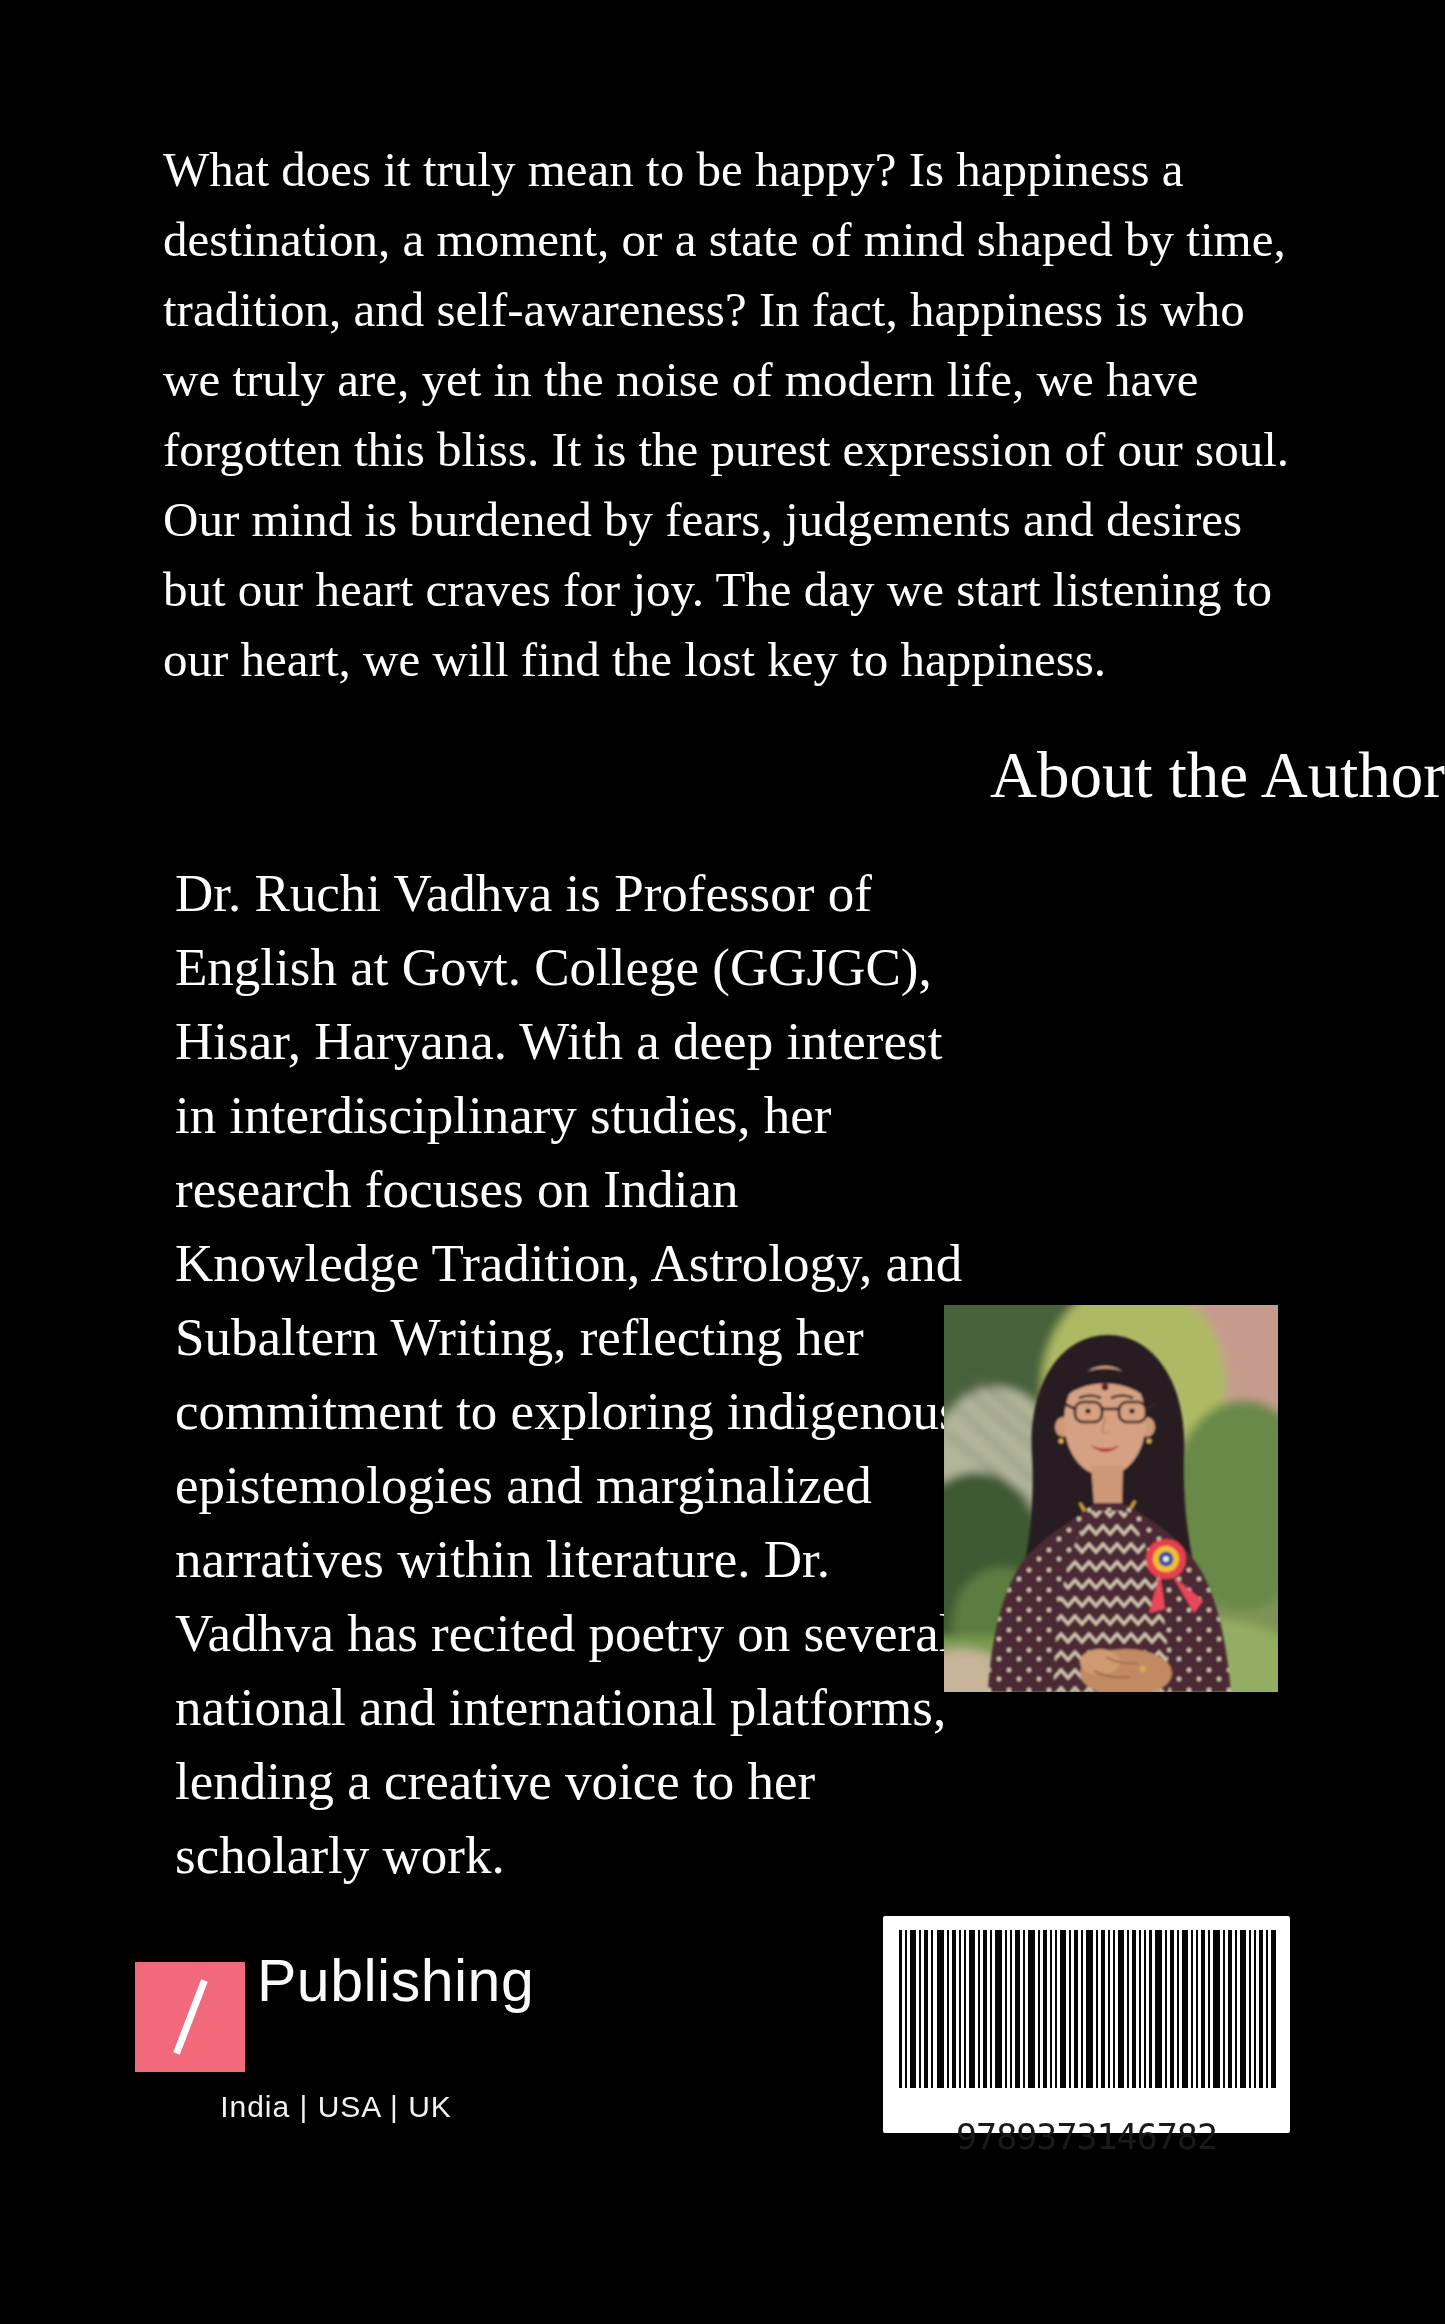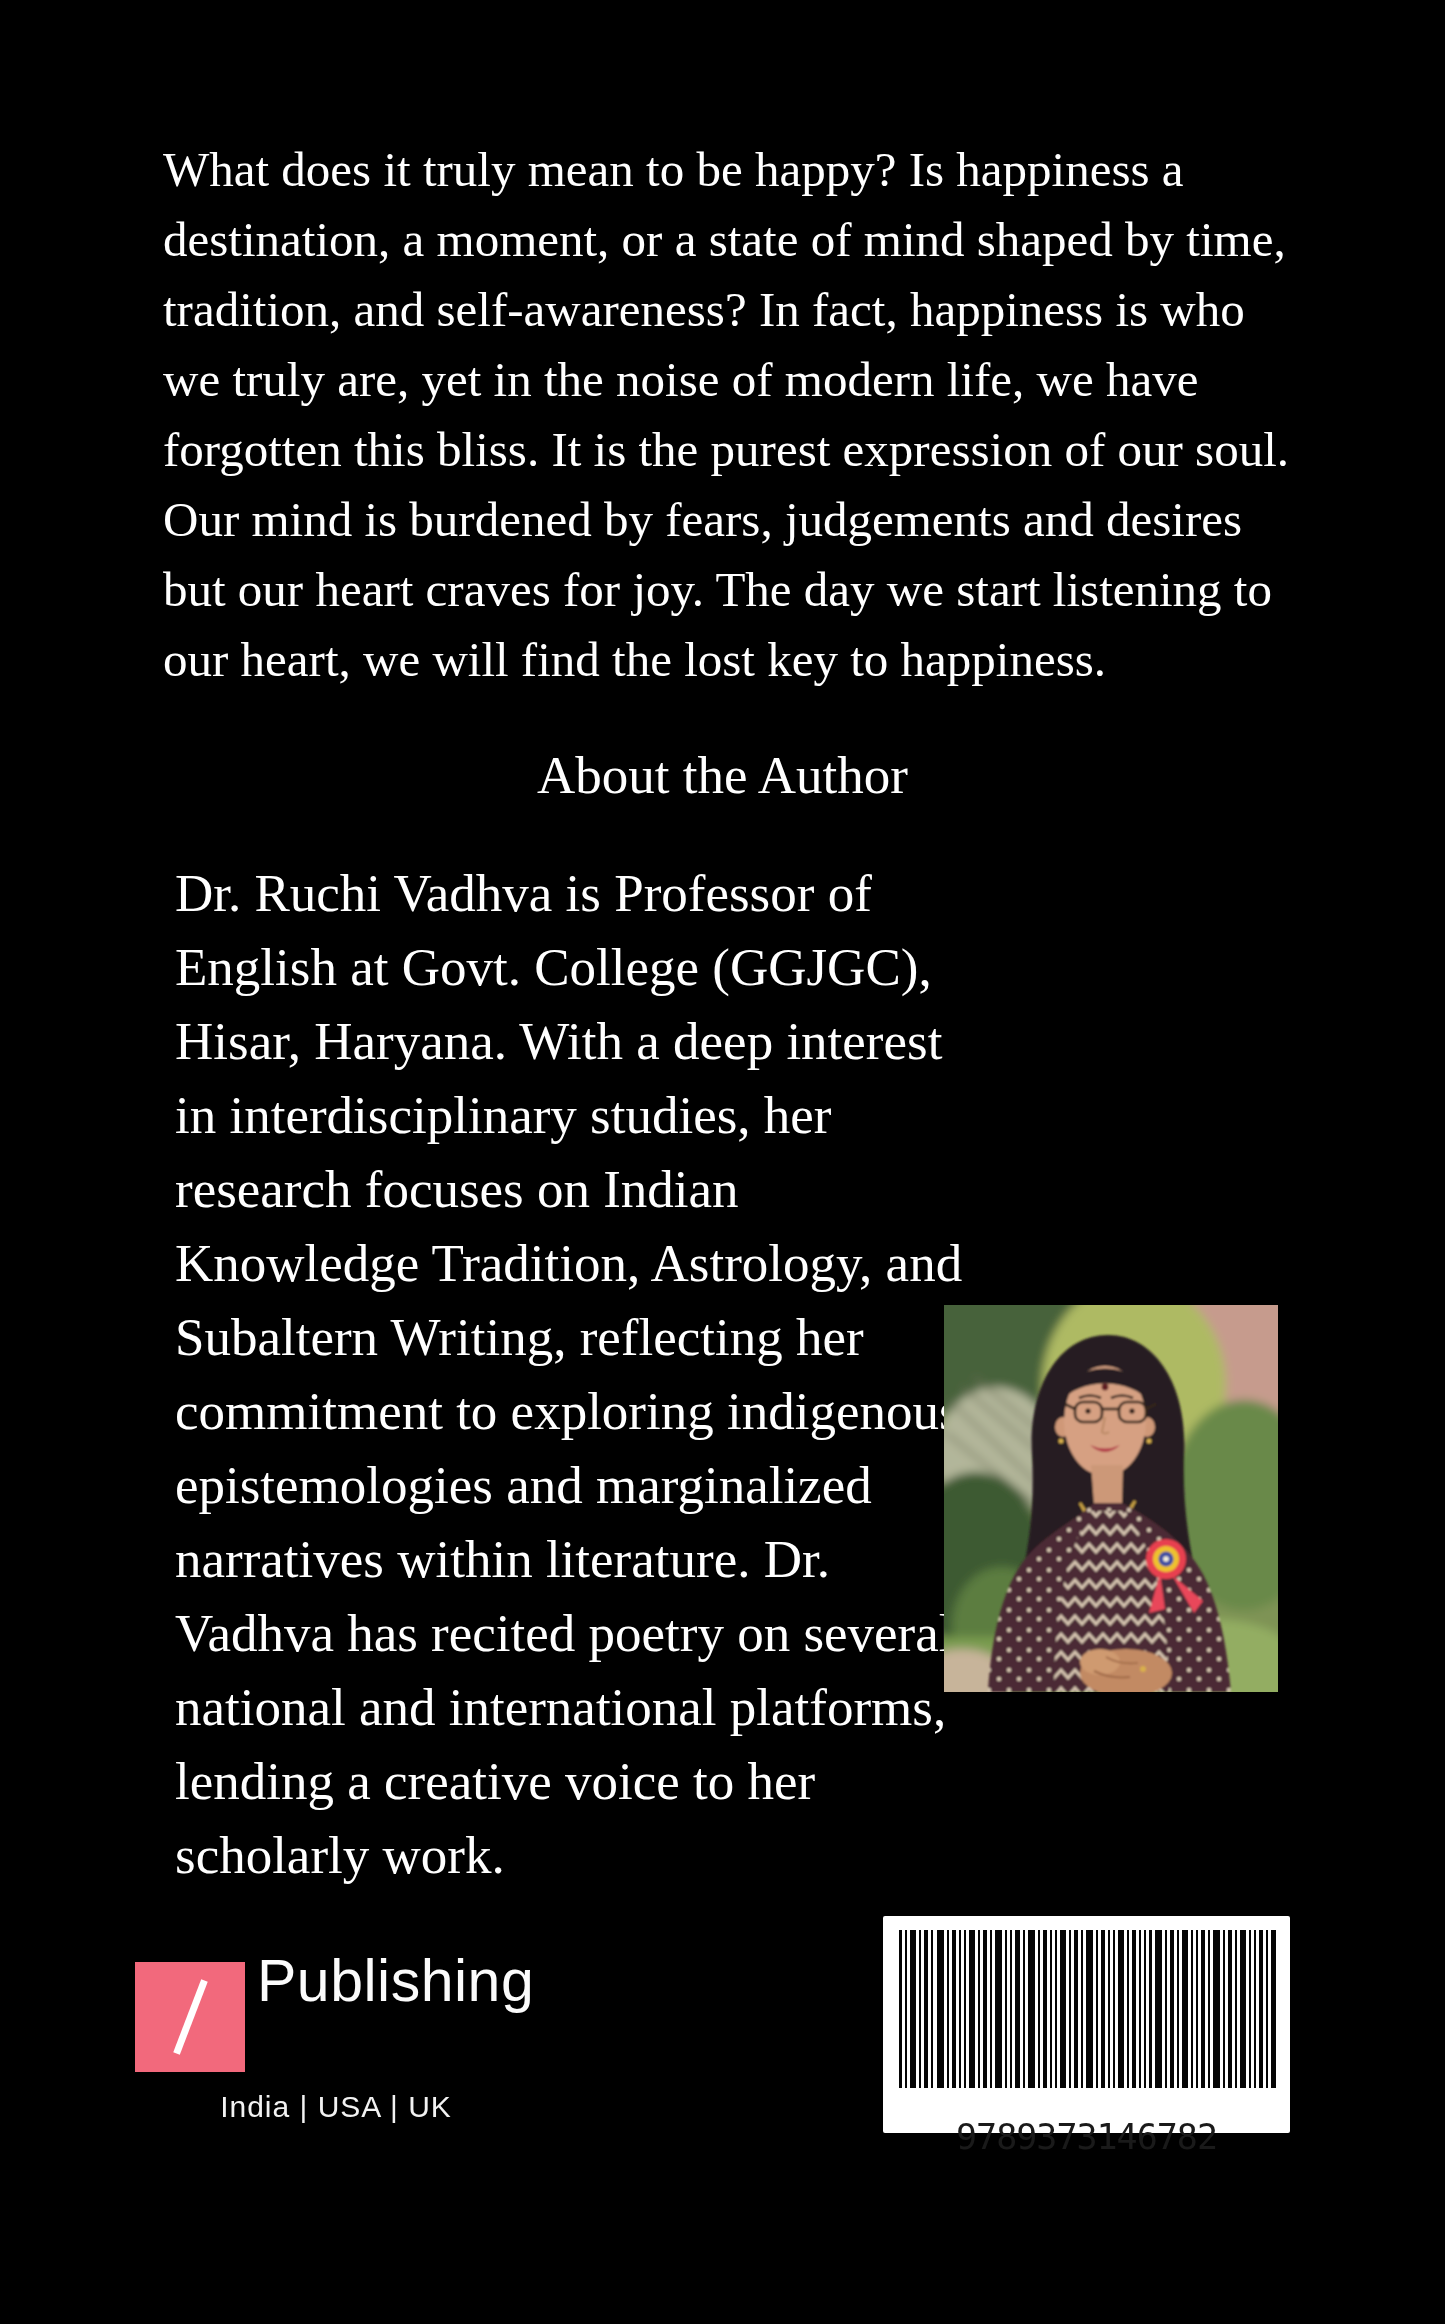--- a/index.html
+++ b/index.html
@@ -12,22 +12,22 @@
     color:#ffffff;
   }
   .synopsis{
     position:absolute;left:163px;top:135px;
     font-size:49px;line-height:70px;
     white-space:pre-line;
     margin:0;
   }
   .about-heading{
     position:absolute;left:0;top:735px;width:100%;
-    text-align:center;
-    font-size:53px;line-height:80px;font-weight:normal;
+    text-align:right;
+    font-size:65px;line-height:80px;font-weight:normal;
     margin:0;
   }
   .bio{
     position:absolute;left:163px;top:844px;
     font-size:53px;line-height:74px;
     white-space:pre-line;
     margin:12px;
   }
   .photo{
     position:absolute;left:944px;top:1305px;width:334px;height:387px;

